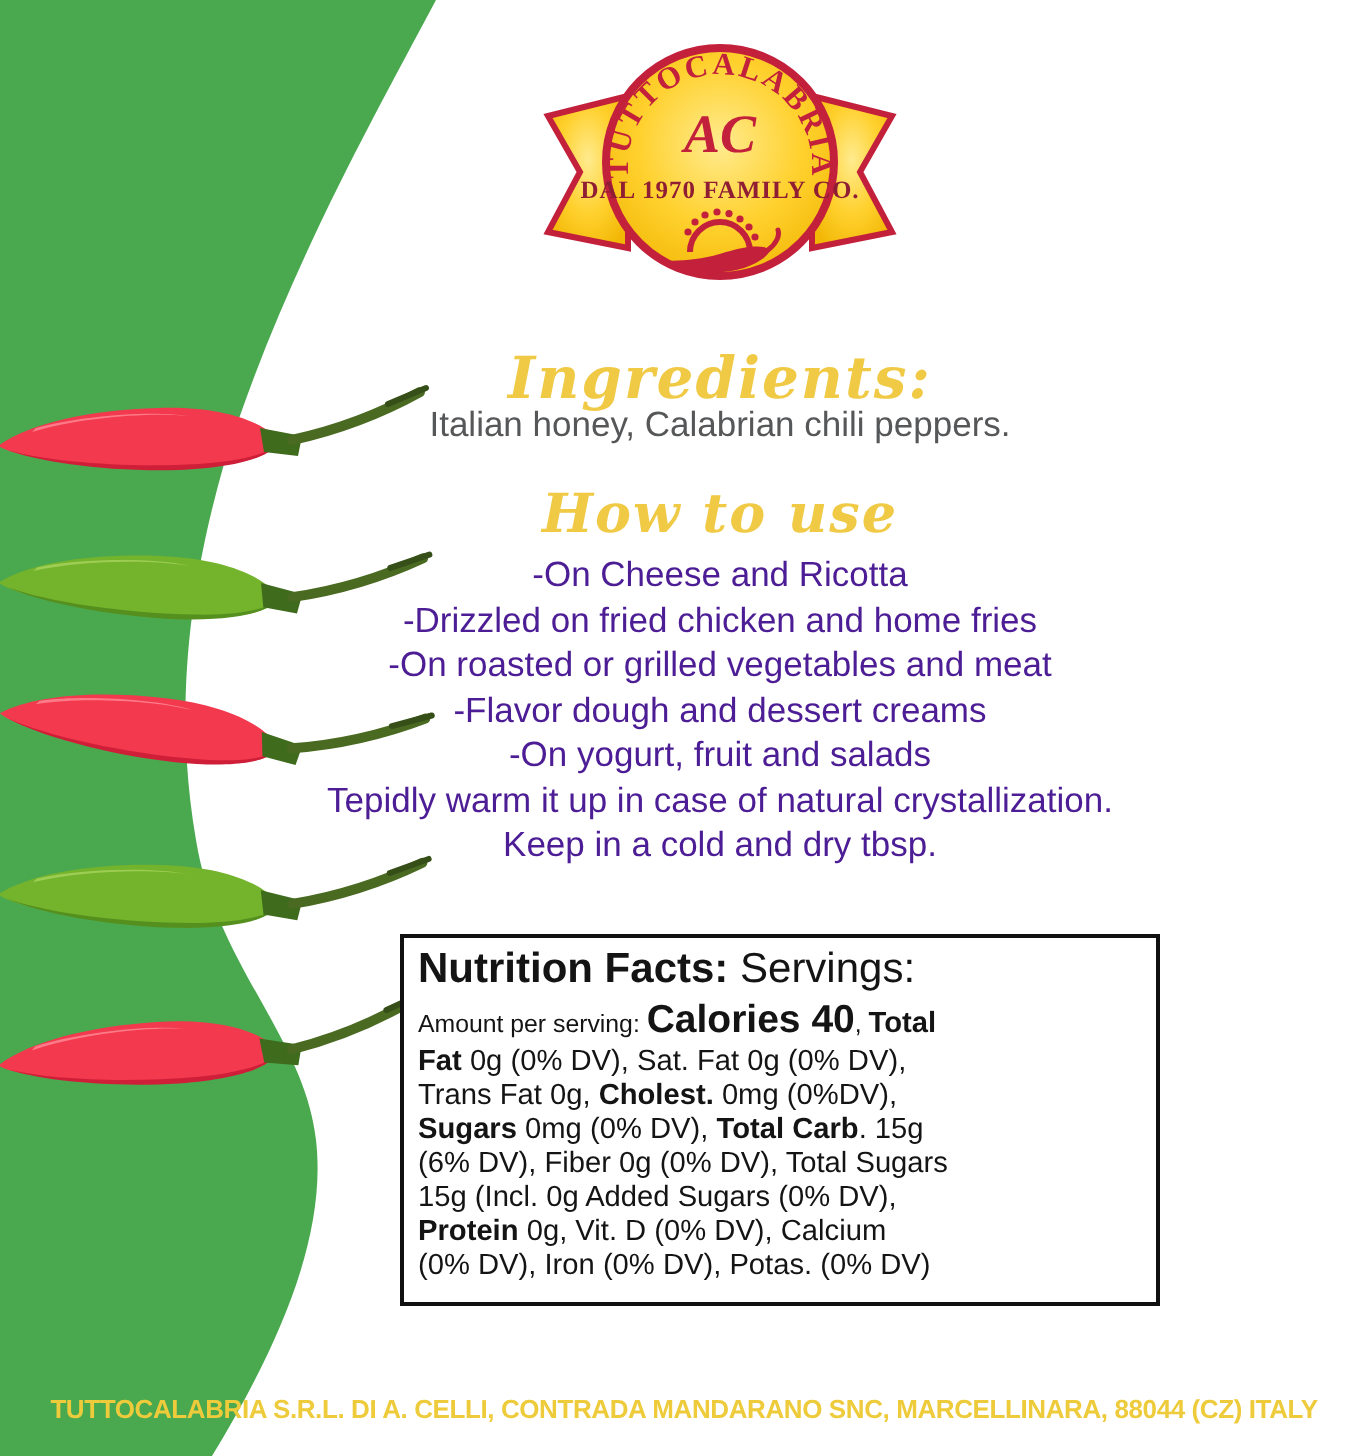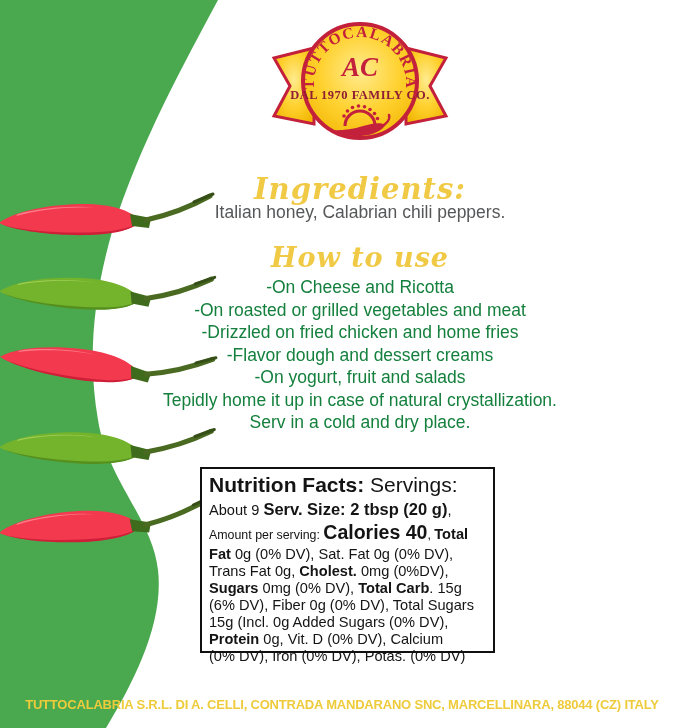--- a/index.html
+++ b/index.html
@@ -11,23 +11,23 @@
   .pepper{width:230px;height:70px;}
   
   #logo{left:268px;top:20px;width:184px;height:124px;}
   
   .center-col{left:40px;width:640px;text-align:center;}
   .script{font-family:"DejaVu Serif",serif;font-style:italic;font-weight:bold;
           color:#f0c945;letter-spacing:1px;}
   #ingredients-title{top:172px;font-size:29px;}
   #ingredients-body{top:202px;font-size:17.5px;color:#565759;}
   #howto-title{top:242px;font-size:27px;}
-  #howto-lines{top:276px;font-size:17.5px;color:#15803d;line-height:22.5px;}
+  #howto-lines{top:276px;font-size:17.5px;color:#4c1d95;line-height:22.5px;}
   
-  #nutrition-box{left:200px;top:467px;width:295px;height:186px;background:#fff;
+  #nutrition-box{left:200px;top:467px;width:380px;height:186px;background:#fff;
     border:2.5px solid #101010;box-sizing:border-box;padding:4px 7px;color:#141414;}
   .nl{white-space:nowrap;line-height:17px;font-size:14.6px;}
   .nl1{line-height:24px;}
   .nl2{line-height:21px;}
   .nl3{line-height:22px;}
   .b{font-weight:bold;}
   .fs-xxl{font-size:21px;}
   .fs-xl{font-size:19.5px;}
   .fs-lg{font-size:16.5px;}
   .fs-md{font-size:14.6px;}
@@ -127,34 +127,31 @@
     <path d="M116,105 C120,102 122,98 121,95" stroke="#c3203c" stroke-width="2.5" fill="none" stroke-linecap="round"></path>
   </g>
 </svg>
 
 <div id="ingredients-title" class="abs center-col script">Ingredients:</div>
 <div id="ingredients-body" class="abs center-col">Italian honey, Calabrian chili peppers.</div>
 
 <div id="howto-title" class="abs center-col script">How to use</div>
 <div id="howto-lines" class="abs center-col">
   <div>-On Cheese and Ricotta</div>
+  <div>-Drizzled on fried chicken and home fries</div>
   <div>-On roasted or grilled vegetables and meat</div>
-  <div>-Drizzled on fried chicken and home fries</div>
   <div>-Flavor dough and dessert creams</div>
   <div>-On yogurt, fruit and salads</div>
-  <div>Tepidly home it up in case of natural crystallization.</div>
-  <div>Serv in a cold and dry place.</div>
+  <div>Tepidly warm it up in case of natural crystallization.</div>
+  <div>Keep in a cold and dry tbsp.</div>
 </div>
 
 <div id="nutrition-box" class="abs">
   <div class="nl nl1">
     <span class="b fs-xxl">Nutrition Facts:</span><span class="fs-xxl"> Servings:</span>
-  </div>
-  <div class="nl nl2">
-    <span class="fs-md">About 9 </span><span class="b fs-lg">Serv. Size: 2 tbsp (20 g)</span><span class="fs-md">,</span>
   </div>
   <div class="nl nl3">
     <span class="fs-sm">Amount per serving: </span><span class="b fs-xl">Calories 40</span><span class="fs-sm">, </span><span class="b fs-md">Total</span>
   </div>
   <div class="nl">
     <span class="b">Fat</span><span> 0g (0% DV), Sat. Fat 0g (0% DV),</span>
   </div>
   <div class="nl">
     <span>Trans Fat 0g, </span><span class="b">Cholest.</span><span> 0mg (0%DV),</span>
   </div>

